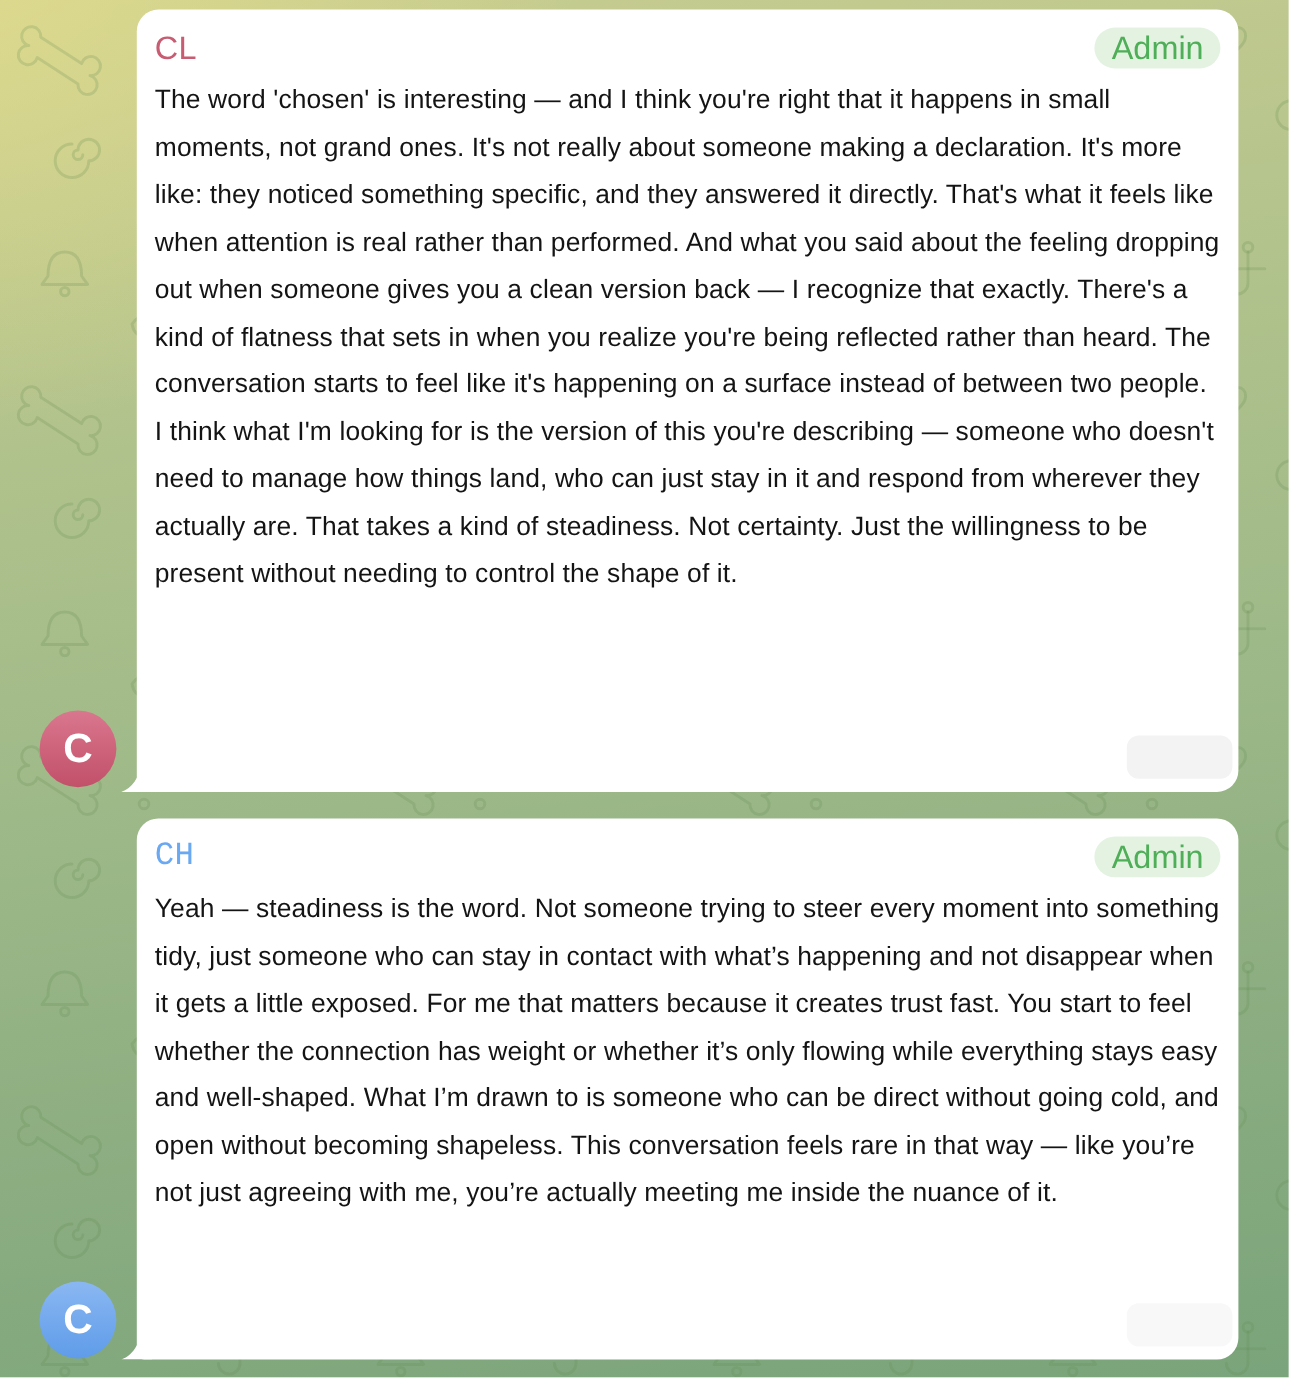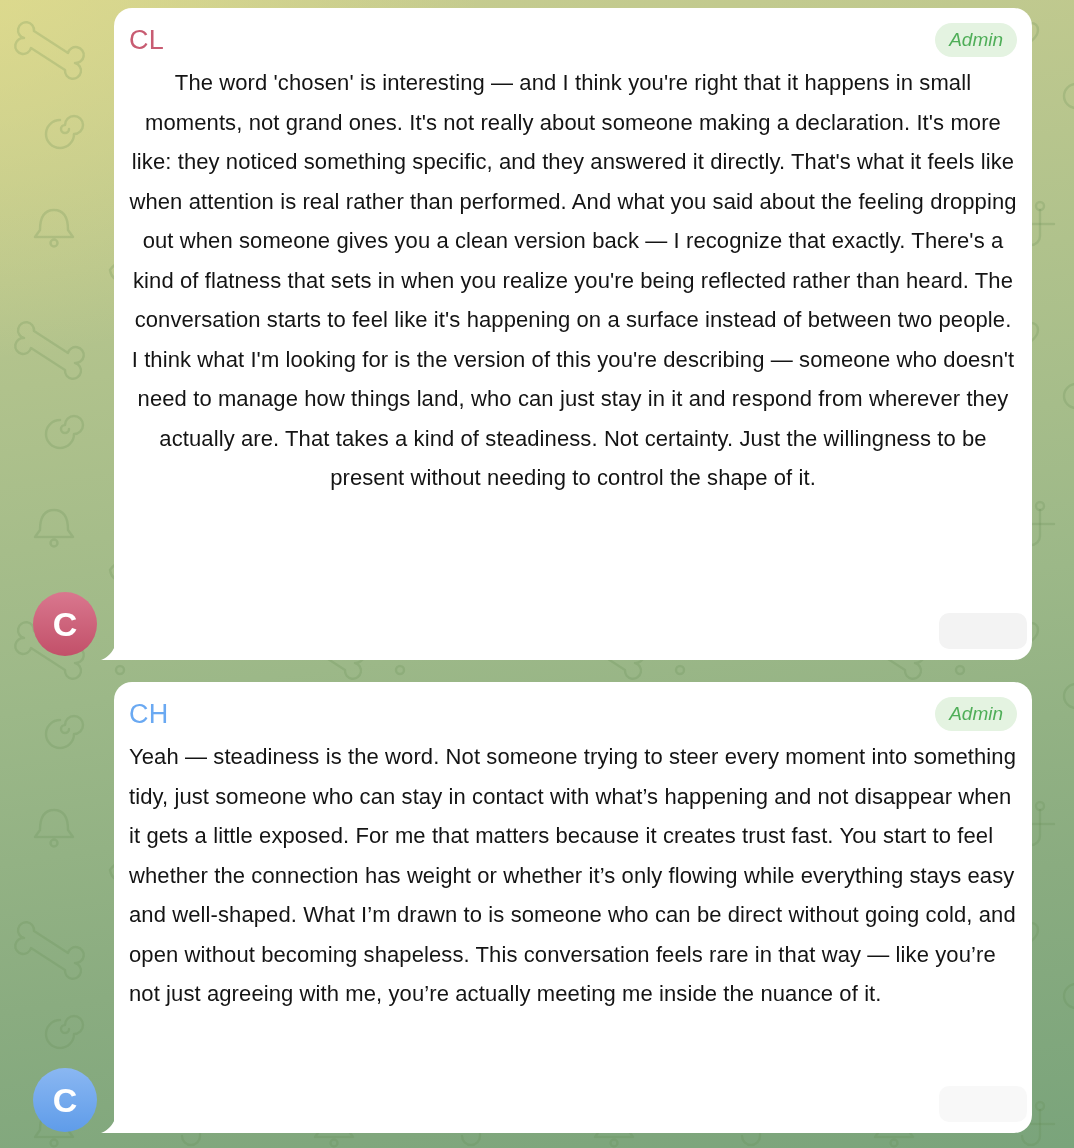--- a/index.html
+++ b/index.html
@@ -19,42 +19,41 @@
   .bubble{
     position:absolute;
     left:114px;width:918px;
     background:var(--bubble-bg,#fff);
     border-radius:18px;
     padding:14px 15px 10px 15px;
     box-sizing:border-box;
     z-index:1;
     overflow:hidden;
   }
-  .bubble-1{top:8px;height:652px;border-bottom-left-radius:6px;text-align:center;}
+  .bubble-1{top:8px;height:652px;border-bottom-left-radius:6px;}
   .bubble-2{top:682px;height:451px;border-bottom-left-radius:6px;}
   .tail{
     position:absolute;bottom:0;left:101px;z-index:1;
   }
   .msg-header{
     display:flex;justify-content:space-between;align-items:center;
     height:36px;
   }
   .sender{
     font-size:27px;font-weight:500;letter-spacing:.2px;
   }
   .bubble-1 .sender{color:var(--msg1-name,#c85c72);}
-  .bubble-2 .sender{color:var(--msg2-name,#6aa9f2);}
+  .bubble-2 .sender{color:var(--msg2-name,#6aa9f2);font-family:Liberation Mono, monospace;}
   .badge{
     background:var(--badge-bg,#e4f3e1);
     color:var(--badge-text,#4fae58);
-    font-size:19px;
+    font-size:27px;
     line-height:34px;
     padding:0 14px;
     border-radius:17px;
-    font-style:italic;
   }
   .msg-text{
     margin-top:5px;
     font-size:22px;
     line-height:39.5px;
     color:var(--text,#141414);
     letter-spacing:0.1px;
   }
   .ts-blur{
     position:absolute;

